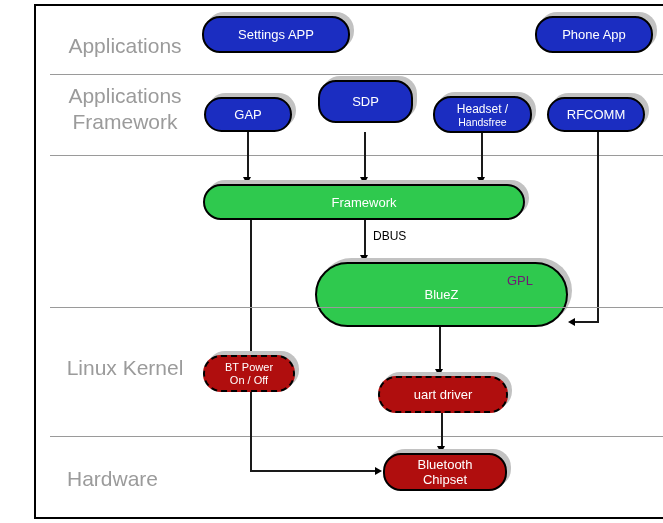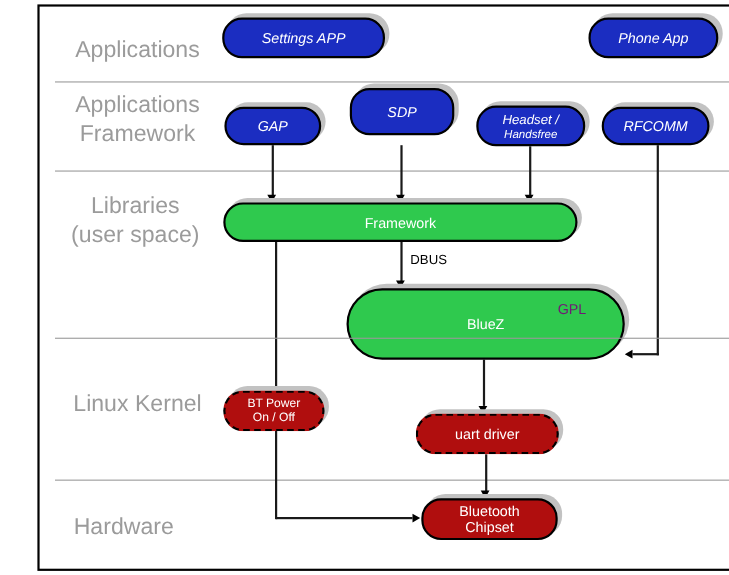--- a/index.html
+++ b/index.html
@@ -13,21 +13,21 @@
   .divider.over{z-index:6;}
   .layer-label{
     position:absolute;color:var(--layer-label,#9b9b9b);font-size:21px;line-height:26px;
     text-align:center;z-index:1;
   }
   .node{
     position:absolute;display:flex;flex-direction:column;align-items:center;justify-content:center;
     color:var(--node-text,#ffffff);font-size:13px;text-align:center;z-index:4;
     border:2px solid #000;box-shadow:4px -4px 0 var(--shadow,#c2c2c2);box-sizing:border-box;
   }
-  .node.blue{background:var(--blue-node,#1b2dc1);border-radius:18px;font-style:italic;}
+  .node.blue{background:var(--blue-node,#1b2dc1);border-radius:18px;}
   .node.green{background:var(--green-node,#2fc94e);border-radius:18px;}
   .node.red{background:var(--red-node,#b00e0e);border-radius:18px;}
   .node.dashed{border-style:dashed;}
   .node .sub{font-size:10.5px;line-height:12px;}
   .node .l2{font-size:11px;line-height:13px;}
   .bluez{border-radius:33px !important;}
   .bluez .annotation{position:absolute;right:33px;top:9px;color:#701a75;font-size:13px;}
   .vline,.hline{position:absolute;background:#1a1a1a;z-index:2;}
   .vline{width:2px;}
   .hline{height:2px;}
@@ -46,24 +46,20 @@
 
   <div class="divider" style="top:74px"></div>
   <div class="divider" style="top:155px"></div>
   <div class="divider over" style="top:307px"></div>
   <div class="divider" style="top:436px"></div>
 
   <div class="layer-label" style="left:20px;top:33px;width:150px">Applications</div>
   <div class="layer-label" style="left:20px;top:83px;width:150px">
     <div>Applications</div>
     <div>Framework</div>
-  </div>
-  <div class="layer-label" style="left:12px;top:175px;width:162px">
-    <div>Libraries</div>
-    <div>(user space)</div>
   </div>
   <div class="layer-label" style="left:20px;top:355px;width:150px">Linux Kernel</div>
   <div class="layer-label" style="left:5px;top:466px;width:155px">Hardware</div>
 
   <div class="vline" style="left:217px;top:132px;height:46px"></div>
   <div class="arr down" style="left:213px;top:177px"></div>
 
   <div class="vline" style="left:334px;top:132px;height:46px"></div>
   <div class="arr down" style="left:330px;top:177px"></div>
 

